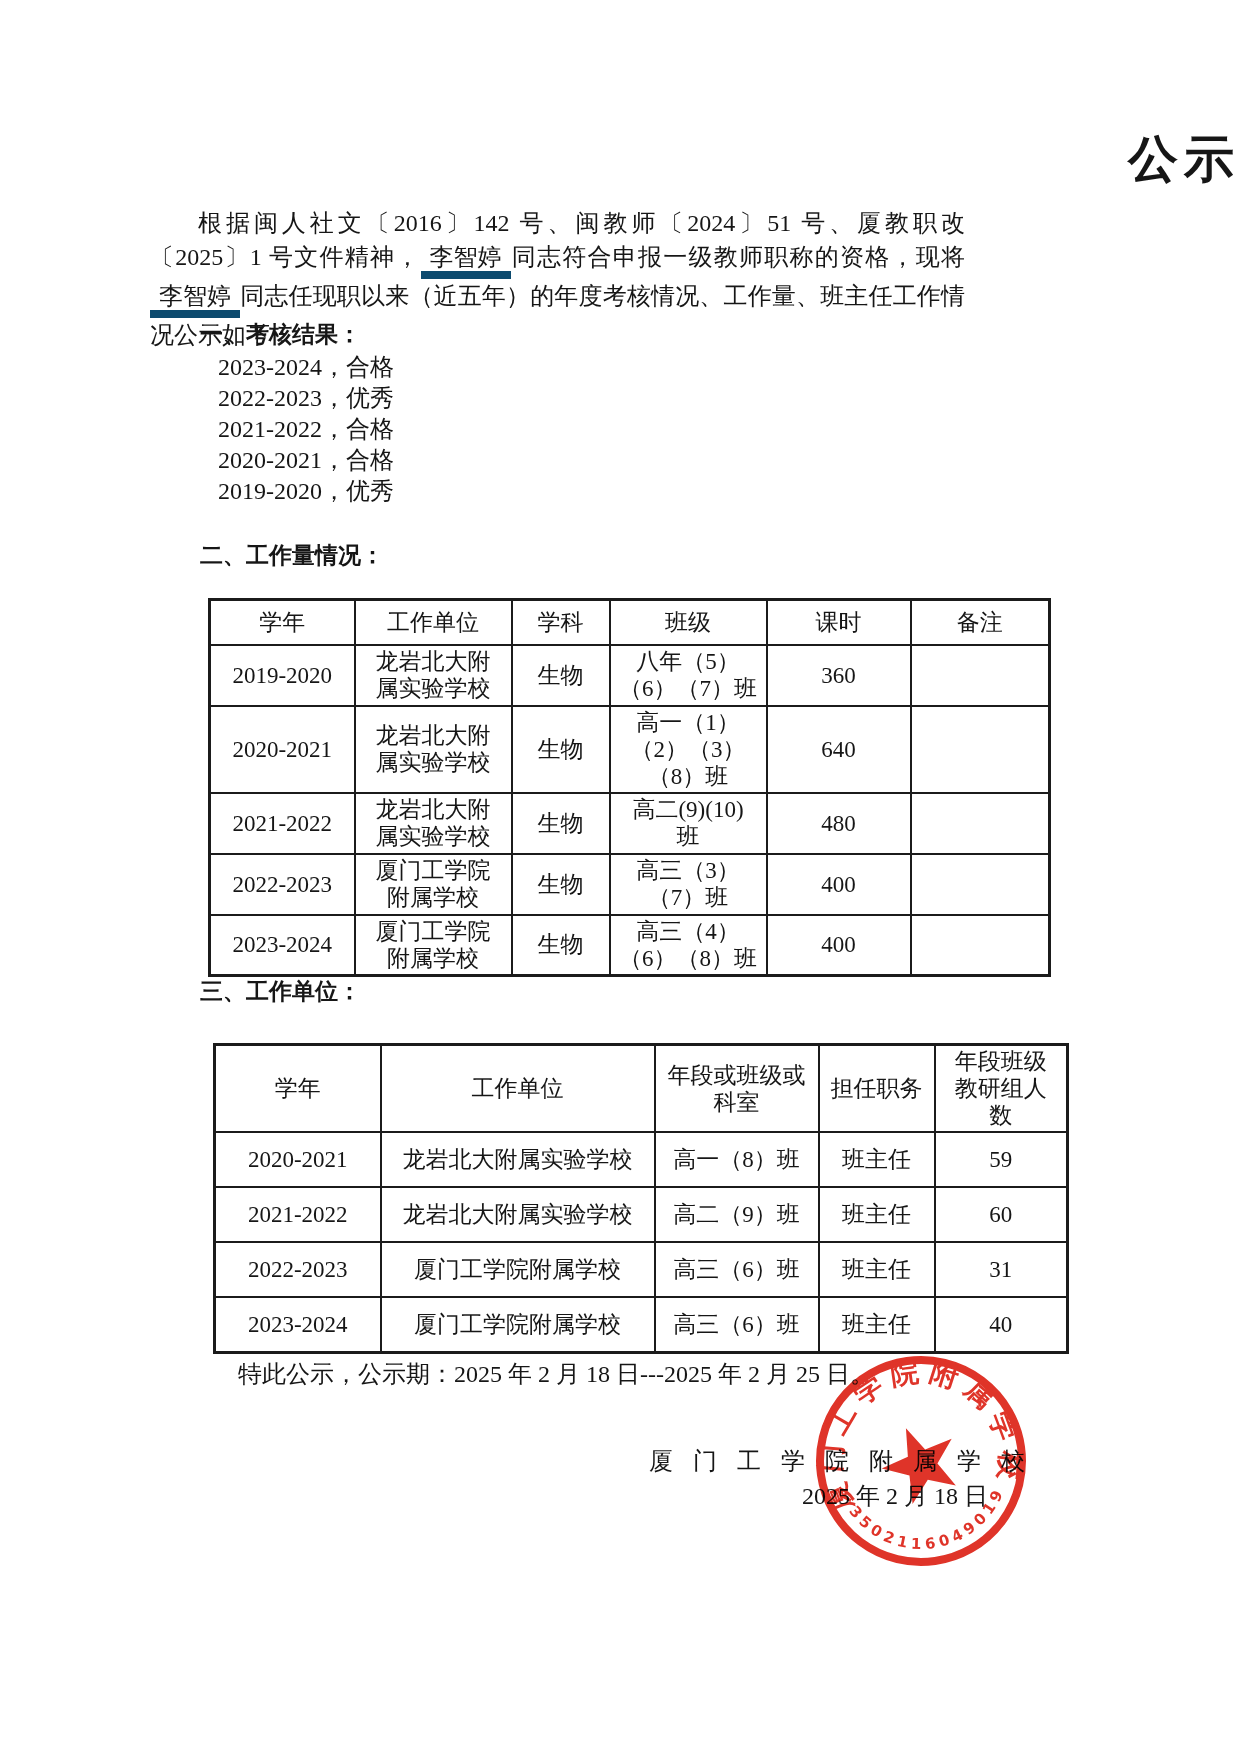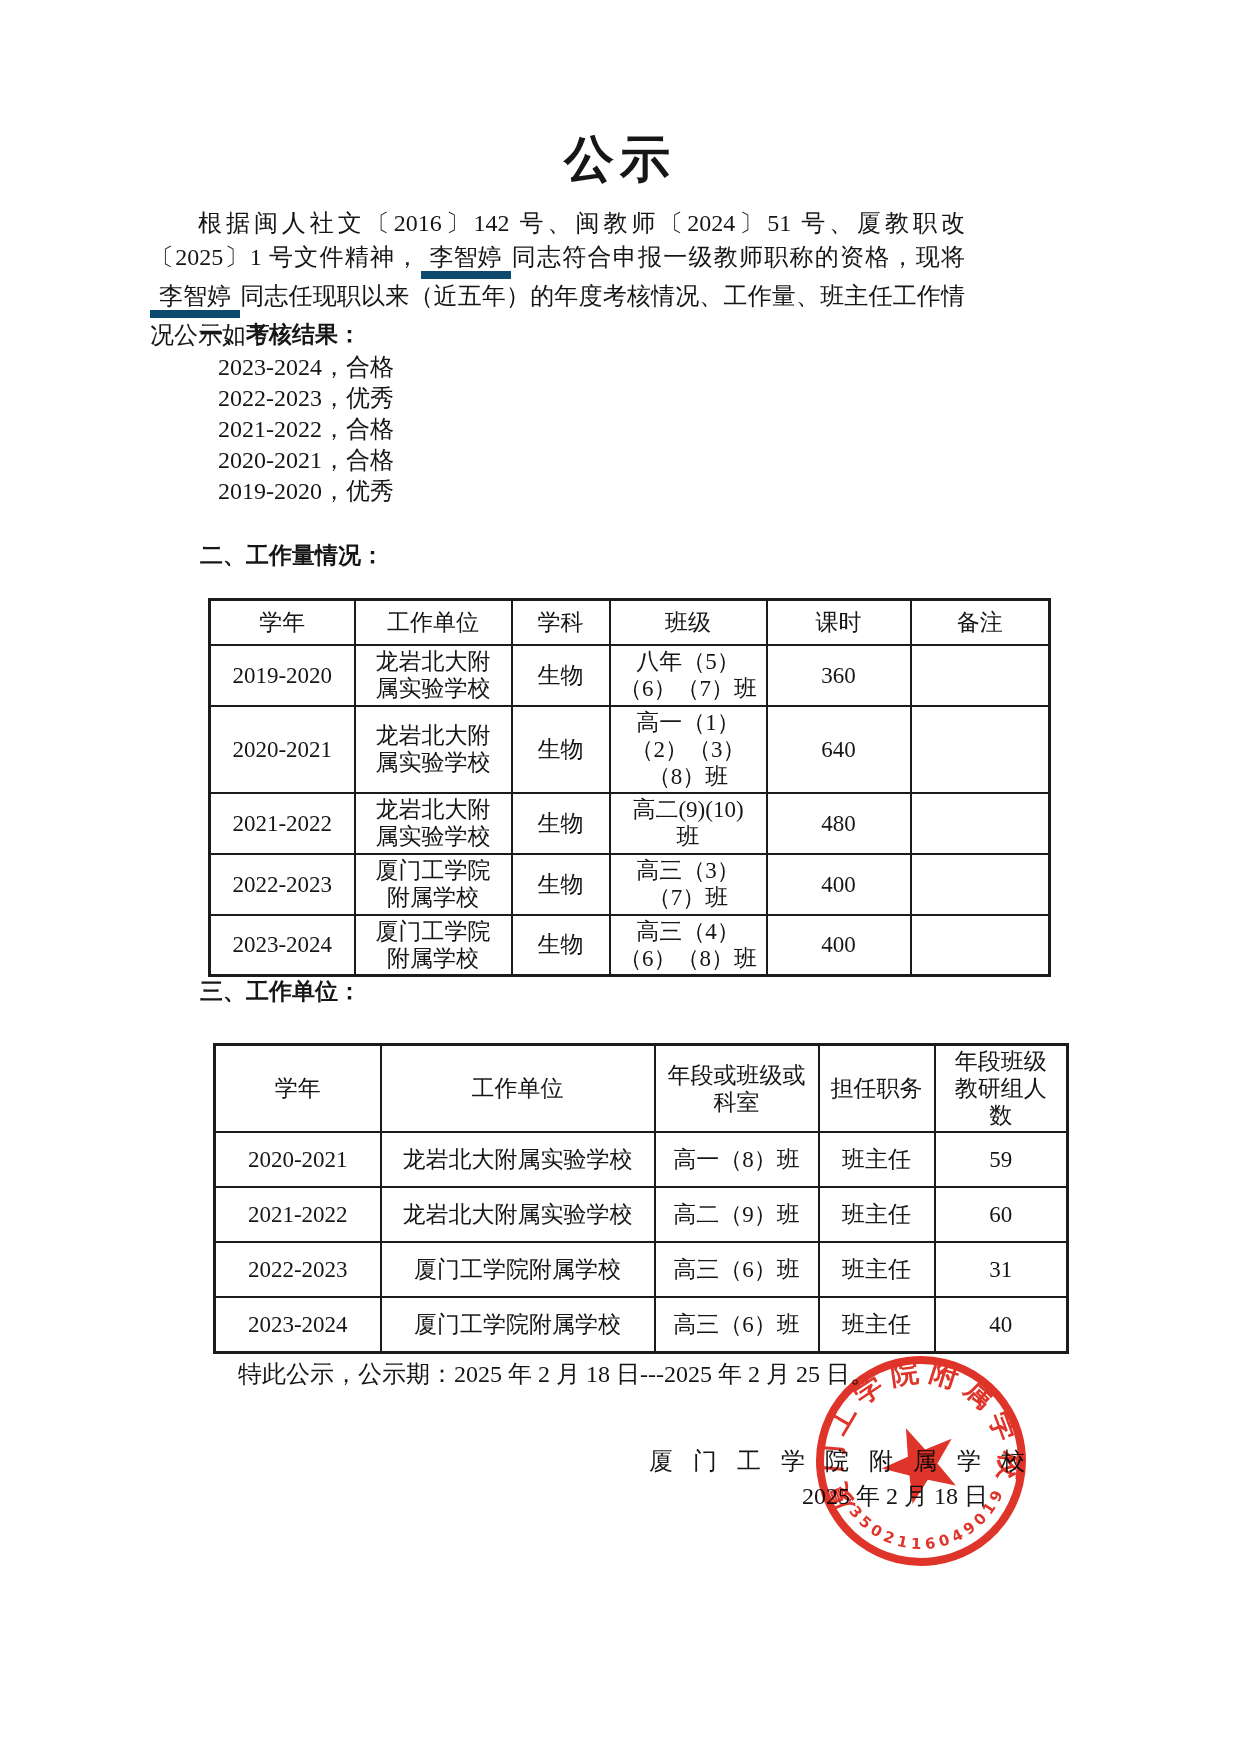--- a/index.html
+++ b/index.html
@@ -8,21 +8,21 @@
     width: 1240px; height: 1755px;
     position: relative;
     font-family: "Liberation Serif", "DejaVu Serif", serif;
     color: #161616;
     overflow: hidden;
   }
   .page { position: absolute; inset: 0; }
 
   .doc-title {
     position: absolute; top: 126px; left: 0; width: 1240px;
-    text-align: center;
+    text-align: right;
     font-size: 50px; font-weight: 700; letter-spacing: 6px;
   }
 
   .intro {
     position: absolute; top: 206px; left: 150px; width: 815px;
     font-size: 24px; line-height: 34px;
     text-align: justify; text-justify: inter-character;
     text-indent: 2em;
   }
   .uname {

